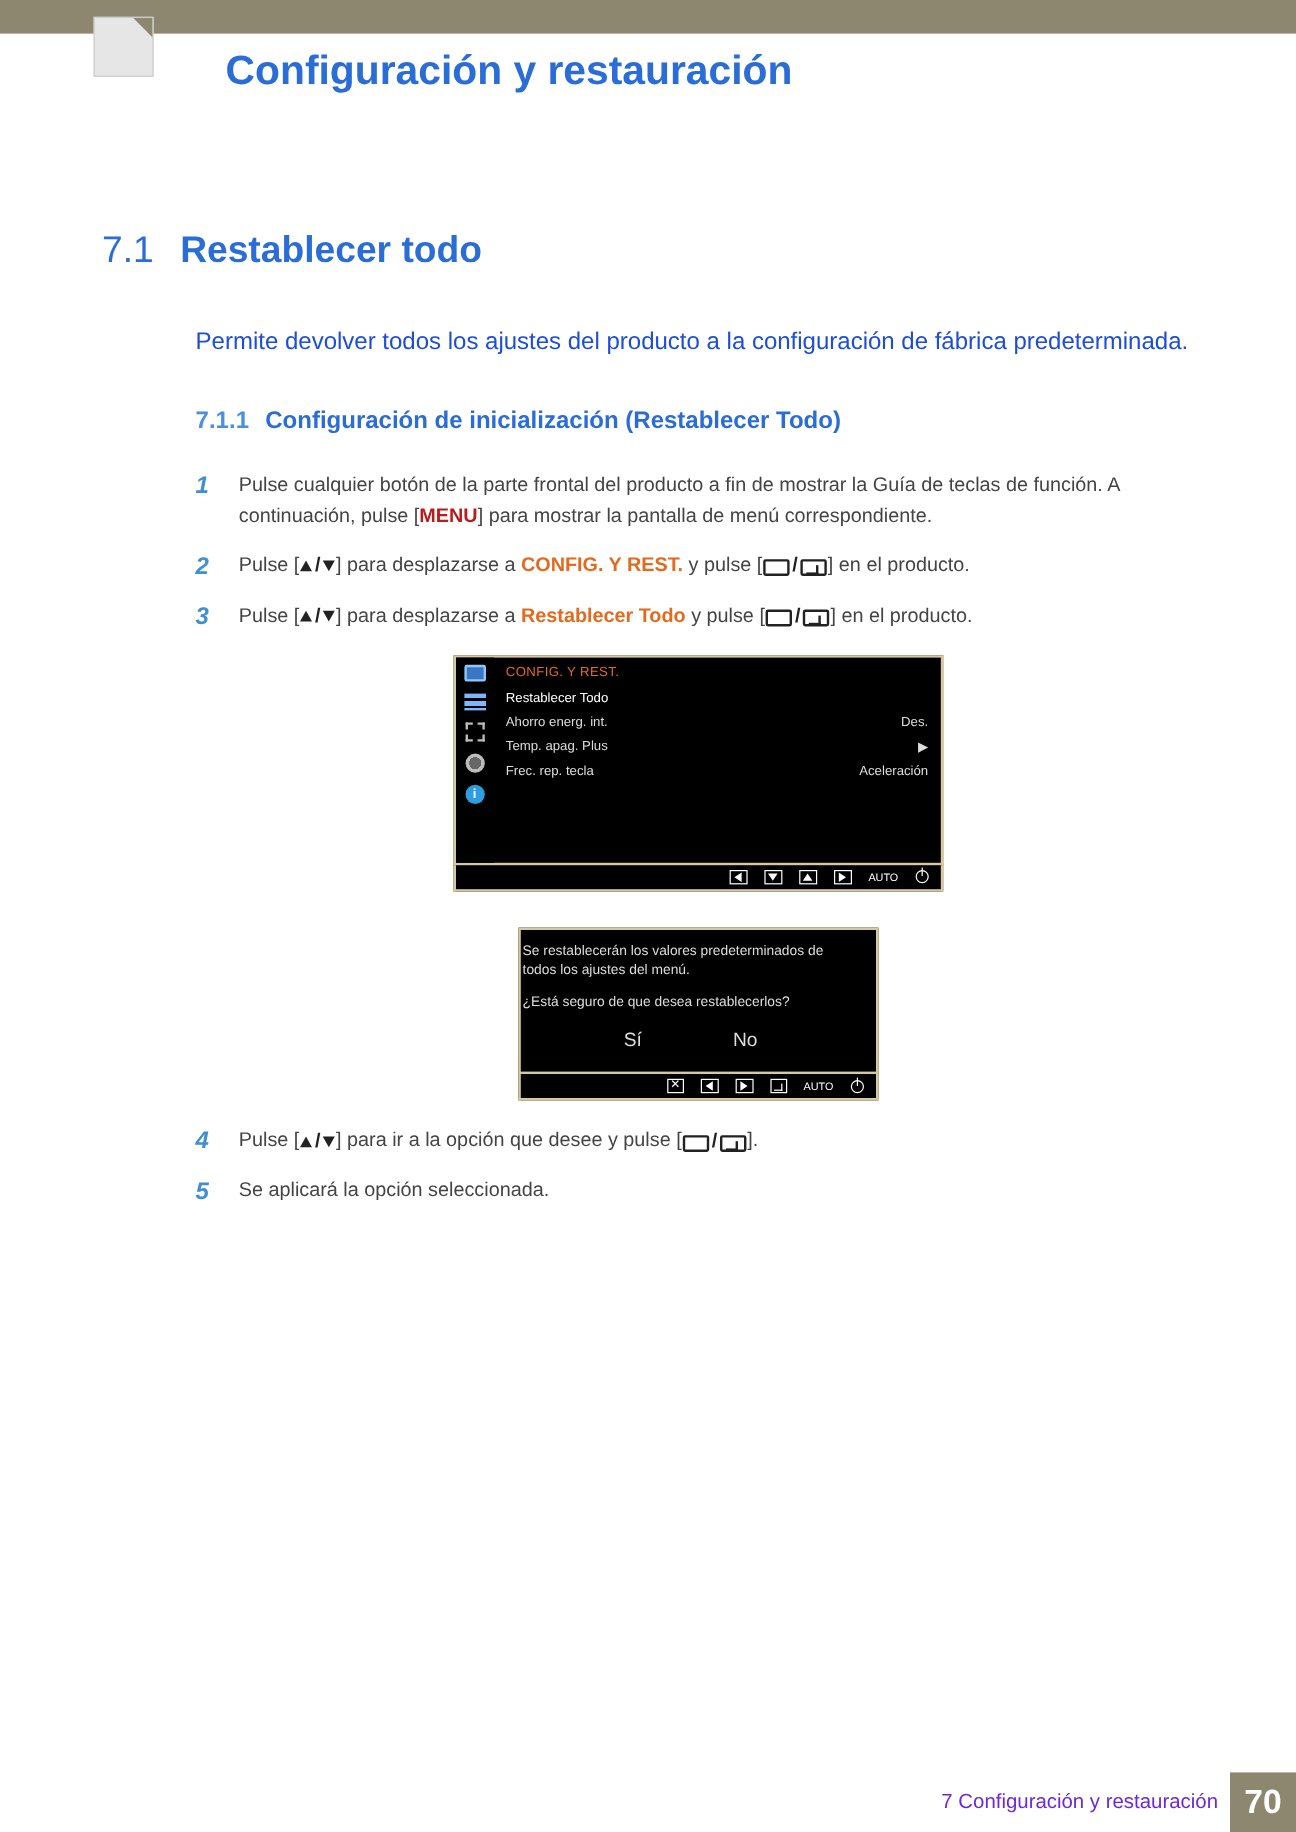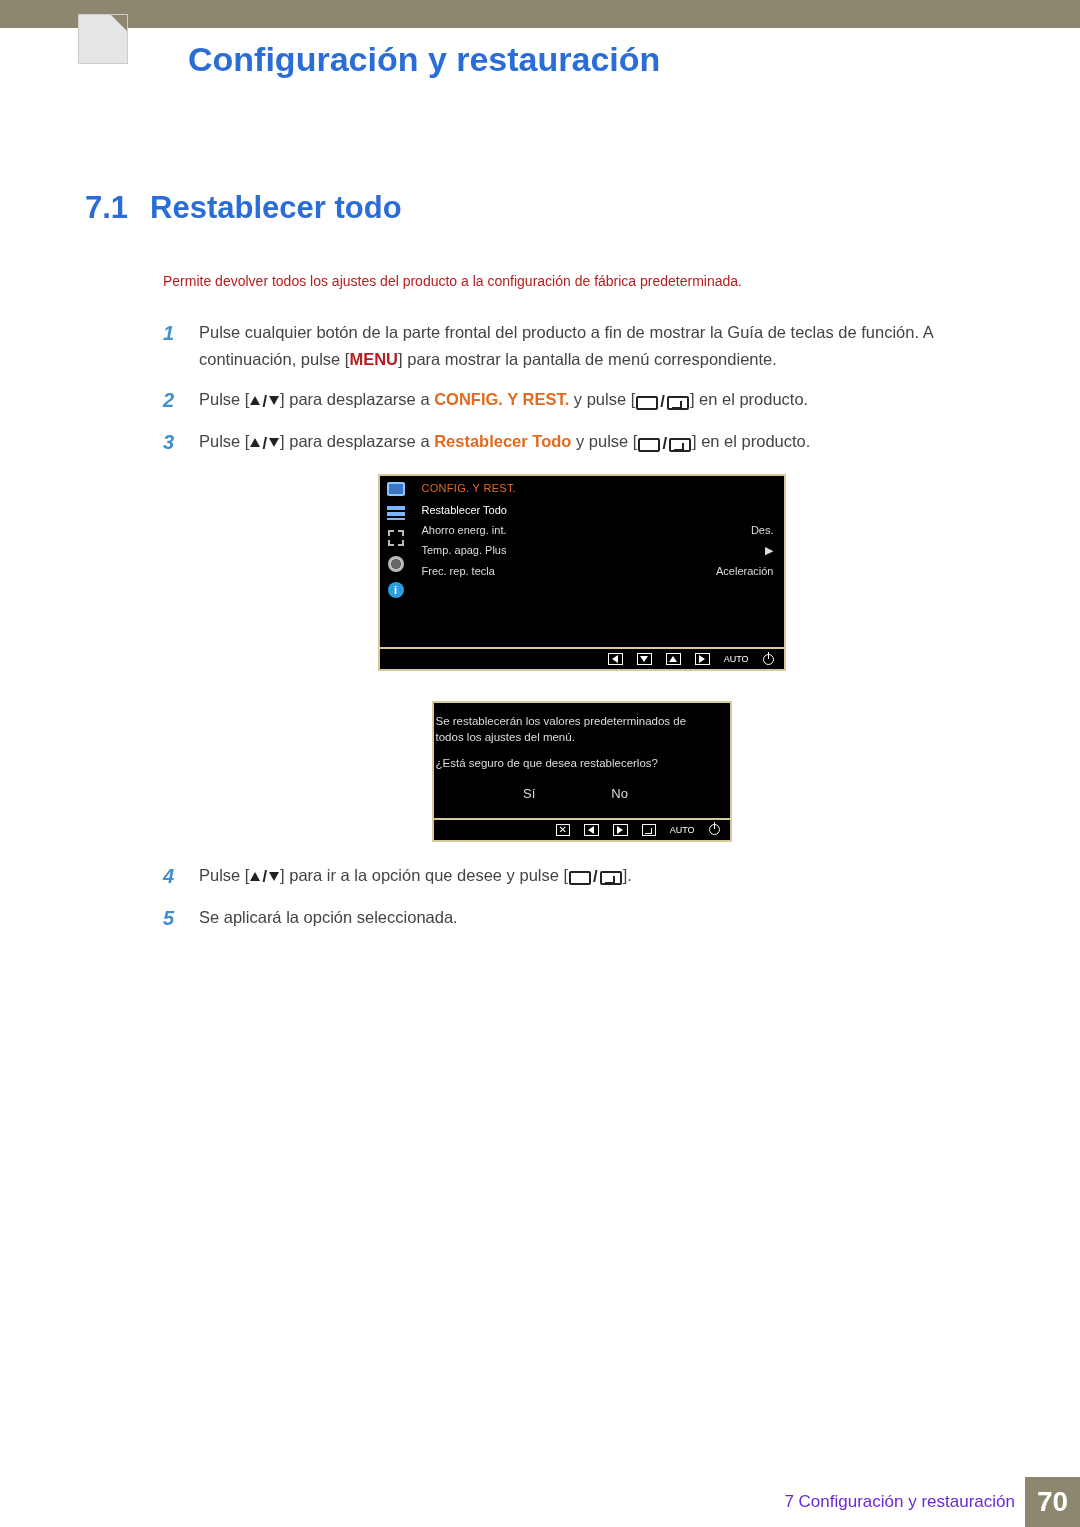--- a/index.html
+++ b/index.html
@@ -27,24 +27,24 @@
   }
   .chapter-title {
     position: absolute;
     top: 40px; left: 188px;
     font-size: 34px;
     font-weight: bold;
     color: #2b6dd6;
   }
   .content { position: absolute; top: 190px; left: 85px; right: 80px; }
   .section-row { display: flex; align-items: baseline; gap: 22px; margin-bottom: 45px; }
-  .section-number { font-size: 31px; font-weight: bold; color: #2b6dd6; }
+  .section-number { font-size: 31px; font-weight: normal; color: #2b6dd6; }
   .section-title { font-size: 31px; font-weight: bold; color: #2b6dd6; }
   .section-body { margin-left: 78px; }
-  .intro-p { font-size: 14px; color: #b91c1c; margin-bottom: 28px; line-height: 1.45; }
+  .intro-p { font-size: 20px; color: #1d4ed8; margin-bottom: 40px; line-height: 1.45; }
   .subsection-title { font-size: 20px; font-weight: bold; color: #2b6dd6; margin-bottom: 28px; }
   .subsection-num { color: #4a90e2; margin-right: 8px; }
   .step { display: flex; margin-bottom: 14px; gap: 18px; }
   .step-num { font-size: 20px; font-style: italic; font-weight: 600; color: #3f8fd1; width: 18px; flex: none; line-height: 1.4; }
   .step-text { font-size: 16.5px; color: #444; line-height: 1.6; flex: 1; }
   .step-text-2 { margin-top: 5px; }
   .kw-menu { font-weight: bold; color: #b91c1c; }
   .orange { color: #e36a1e; font-weight: bold; }
   .key-group { display: inline-flex; align-items: center; vertical-align: middle; }
   .key-tri-up { display:inline-block;width:0;height:0;border-left:5px solid transparent;border-right:5px solid transparent;border-bottom:9px solid #222; margin:0 1px;}
@@ -74,21 +74,21 @@
   .tri-l{width:0;height:0;border-top:4px solid transparent;border-bottom:4px solid transparent;border-right:6px solid #fff;}
   .tri-r{width:0;height:0;border-top:4px solid transparent;border-bottom:4px solid transparent;border-left:6px solid #fff;}
   .tri-u{width:0;height:0;border-left:4px solid transparent;border-right:4px solid transparent;border-bottom:6px solid #fff;}
   .tri-d{width:0;height:0;border-left:4px solid transparent;border-right:4px solid transparent;border-top:6px solid #fff;}
   .auto-lbl{color:#fff;font-size:9px;}
   .pwr{width:11px;height:11px;border:1.5px solid #fff;border-radius:50%;position:relative;}
   .pwr::after{content:"";position:absolute;left:4px;top:-3px;width:1.5px;height:7px;background:#fff;}
 
   .osd2-wrap { width: 300px; margin:0 auto 20px auto;}
   .osd2 { border:2px solid #d7c99c; background:#000; padding:10px 14px 14px 2px; color:#ddd; font-size:11.5px; line-height:1.4;}
-  .osd2-btns{display:flex;justify-content:center;gap:76px;margin-top:14px;font-size:13px;}
+  .osd2-btns{display:flex;justify-content:center;gap:76px;margin-top:14px;font-size:16px;}
   .osd2-btnbar{ background:#000; border:2px solid #d7c99c; border-top:0; height:22px; display:flex; justify-content:flex-end; align-items:center; gap:14px; padding:0 10px;}
   .bbtn-x{width:14px;height:12px;border:1px solid #fff;color:#fff;font-size:10px;line-height:10px;text-align:center;}
   .bbtn-e{width:14px;height:12px;border:1px solid #fff;position:relative;}
   .bbtn-e::after{content:"";position:absolute;right:3px;top:3px;width:6px;height:5px;border-right:1.5px solid #fff;border-bottom:1.5px solid #fff;}
 
   .footer { position:absolute; bottom:0; left:0; right:0; height:50px; display:flex; justify-content:flex-end; align-items:center; }
   .footer-text { font-size:17px; color:#6d28d9; margin-right:10px;}
   .footer-badge { width:55px;height:50px;background:#8d8770;color:#fff;font-size:28px;font-weight:bold;display:flex;align-items:center;justify-content:center;}
 </style>
 </head>
@@ -103,20 +103,24 @@
 
 <div class="content">
   <div class="section-row">
     <div class="section-number">7.1</div>
     <div class="section-title">Restablecer todo</div>
   </div>
 
   <div class="section-body">
     <p class="intro-p">Permite devolver todos los ajustes del producto a la configuración de fábrica predeterminada.</p>
 
+    <div class="subsection-title">
+      <span class="subsection-num">7.1.1</span>
+      <span>Configuración de inicialización (Restablecer Todo)</span>
+    </div>
 
     <div class="step">
       <div class="step-num">1</div>
       <div class="step-text">
         <span>Pulse cualquier botón de la parte frontal del producto a fin de mostrar la Guía de teclas de función. A continuación, pulse [</span><span class="kw-menu">MENU</span><span>] para mostrar la pantalla de menú correspondiente.</span>
       </div>
     </div>
 
     <div class="step">
       <div class="step-num">2</div>

